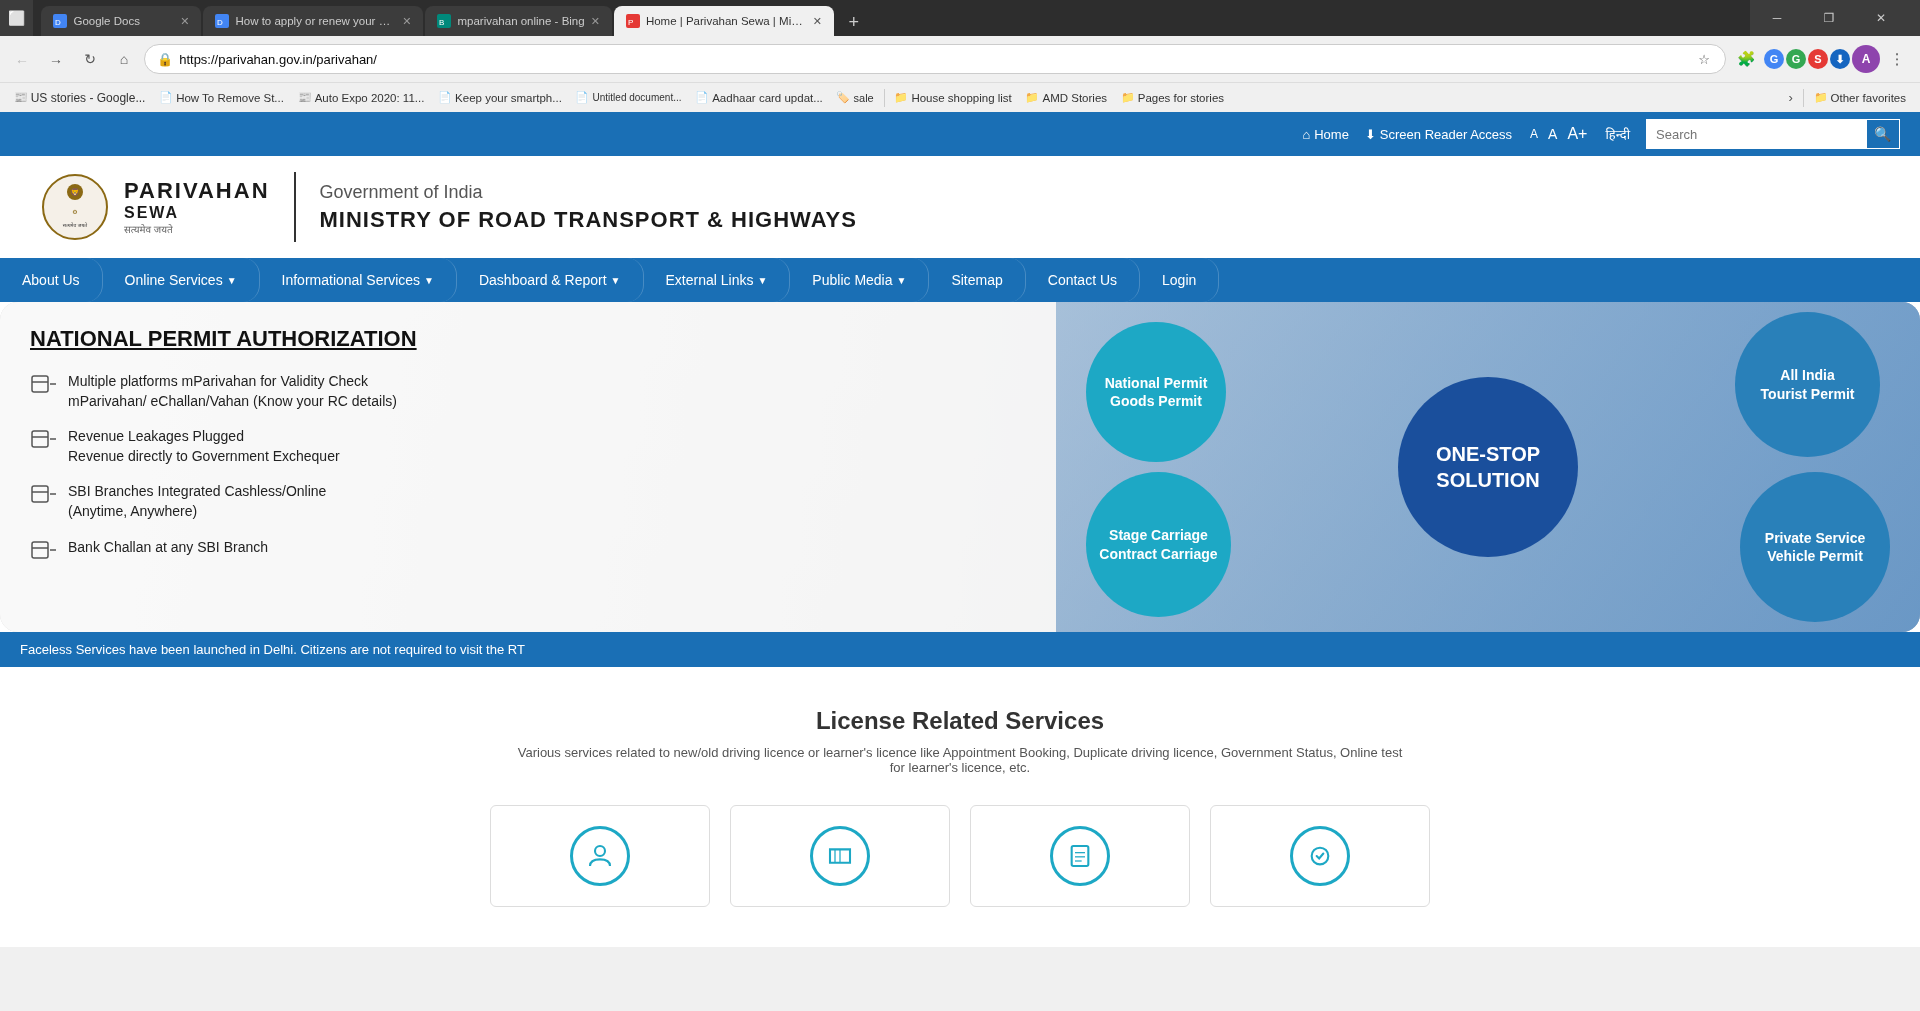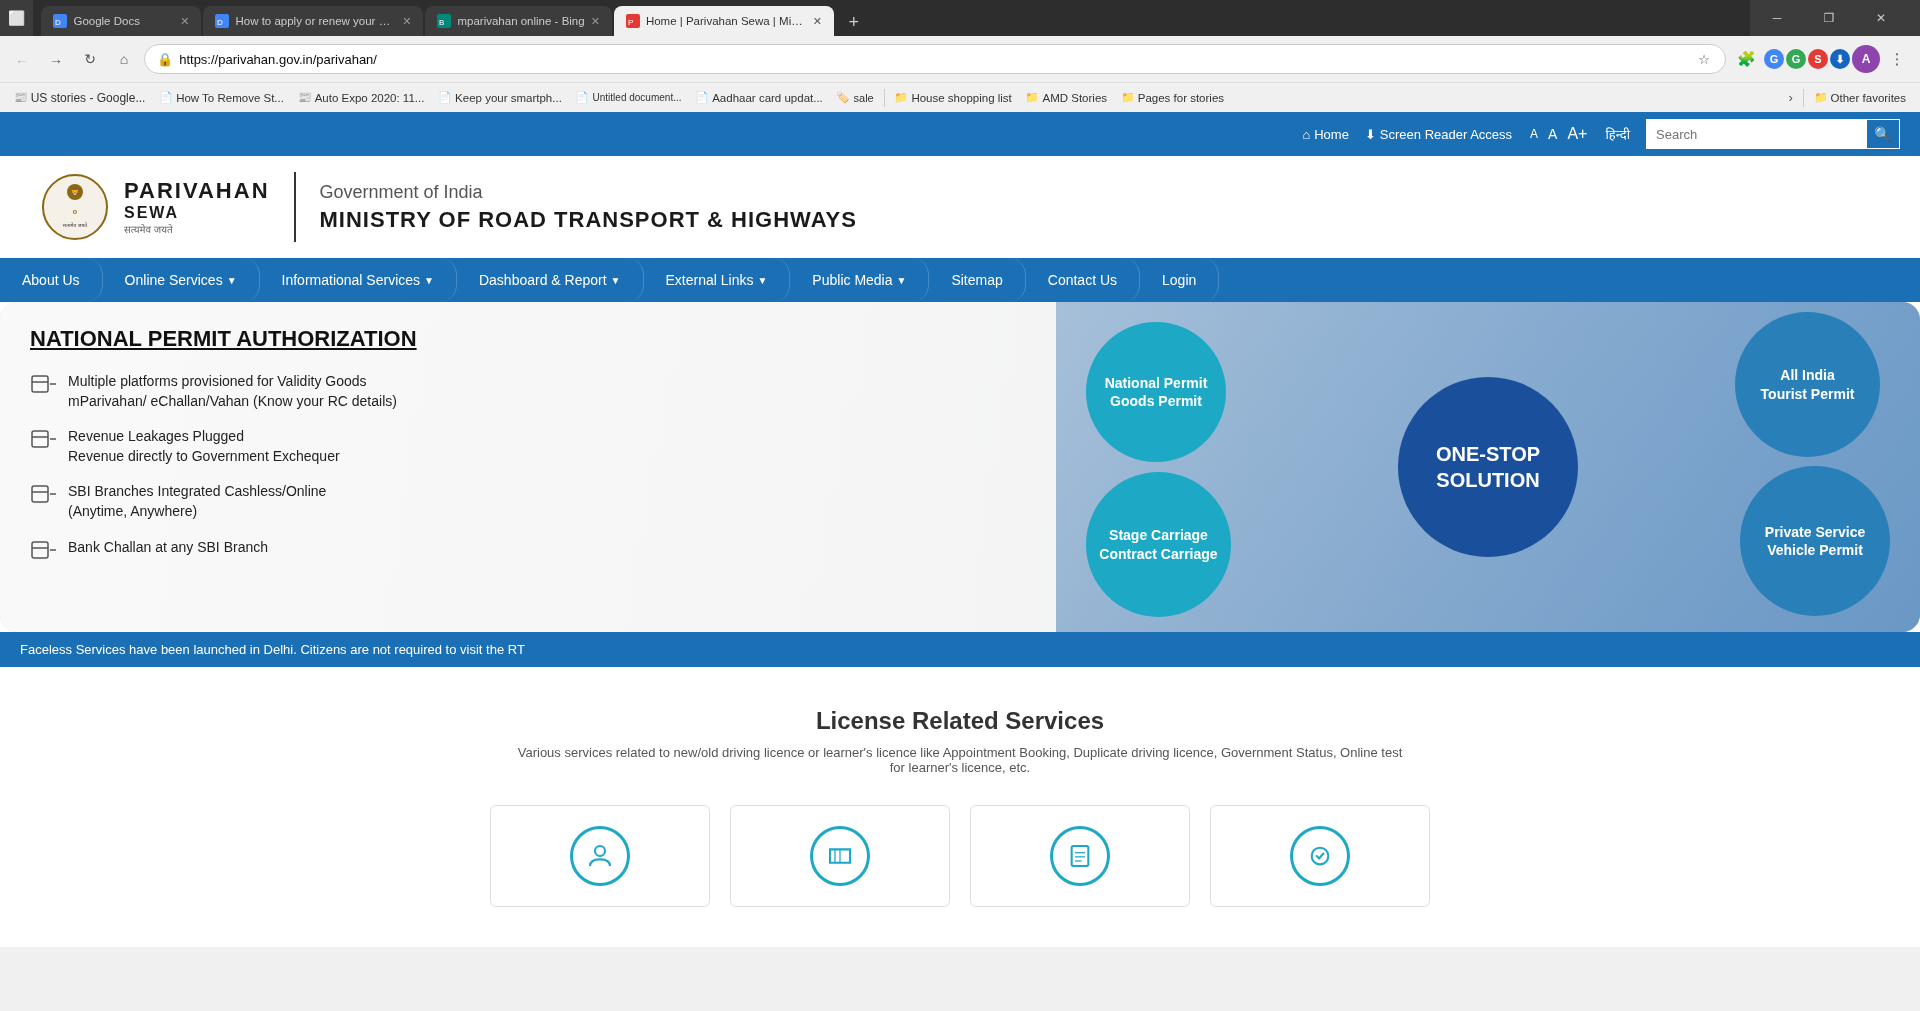--- a/index.html
+++ b/index.html
@@ -328,21 +328,21 @@
     <div class="hero-left">
       <div class="hero-title">NATIONAL PERMIT AUTHORIZATION</div>
       <ul class="hero-items">
         <li class="hero-item">
           <svg class="hero-item-icon" viewBox="0 0 28 20">
             <rect x="2" y="2" width="16" height="16" rx="2" fill="none" stroke="#555" stroke-width="1.5"></rect>
             <path d="M2 8 L18 8" stroke="#555" stroke-width="1.5"></path>
             <line x1="20" y1="10" x2="26" y2="10" stroke="#555" stroke-width="1.5"></line>
           </svg>
           <div>
-            <div>Multiple platforms provisioned for Validity Goods</div>
+            <div>Multiple platforms mParivahan for Validity Check</div>
             <div>mParivahan/ eChallan/Vahan (Know your RC details)</div>
           </div>
         </li>
         <li class="hero-item">
           <svg class="hero-item-icon" viewBox="0 0 28 20">
             <rect x="2" y="2" width="16" height="16" rx="2" fill="none" stroke="#555" stroke-width="1.5"></rect>
             <path d="M2 8 L18 8" stroke="#555" stroke-width="1.5"></path>
             <line x1="20" y1="10" x2="26" y2="10" stroke="#555" stroke-width="1.5"></line>
           </svg>
           <div>
@@ -386,21 +386,21 @@
       </div>
 
       <div class="bubble bubble-lg" style="position:absolute;top:50%;left:50%;transform:translate(-50%,-50%);width:180px;height:180px;background:#1a4f9c;">
         <span style="font-size:20px;font-weight:bold;">ONE-STOP<br>SOLUTION</span>
       </div>
 
       <div class="bubble bubble-md bubble-teal" style="position:absolute;bottom:15px;left:30px;width:145px;height:145px;">
         <span>Stage Carriage<br>Contract Carriage</span>
       </div>
 
-      <div class="bubble bubble-md bubble-blue" style="position:absolute;bottom:16px;right:30px;width:150px;height:150px;">
+      <div class="bubble bubble-md bubble-blue" style="position:absolute;bottom:10px;right:30px;width:150px;height:150px;">
         <span>Private Service<br>Vehicle Permit</span>
       </div>
     </div>
   </div>
 
   <div class="marquee-bar">
     <span class="marquee-text">Faceless Services have been launched in Delhi. Citizens are not required to visit the RT</span>
   </div>
 
   <div class="main-content">

